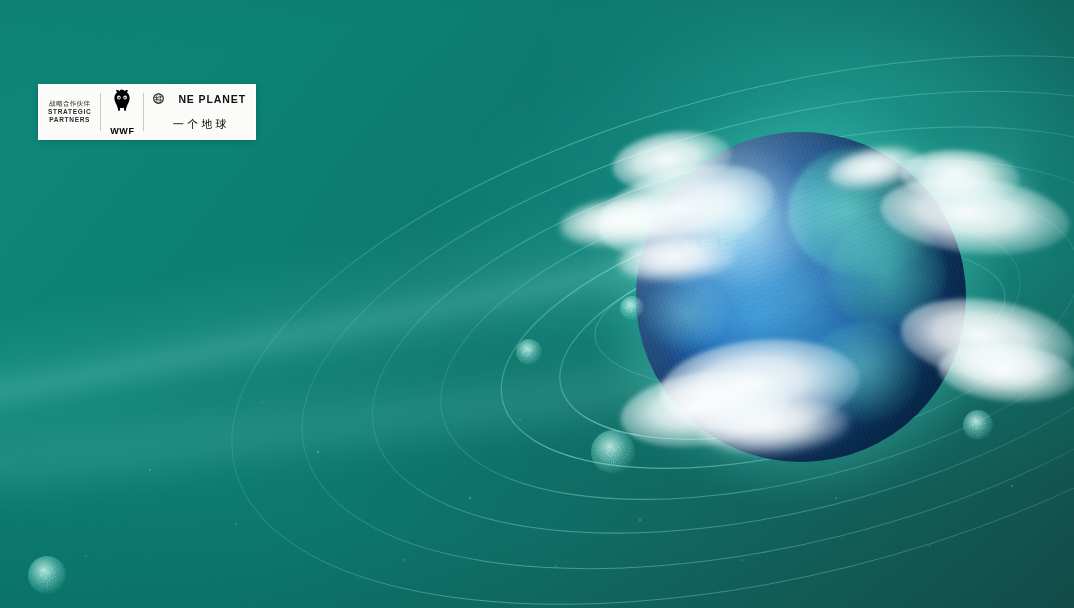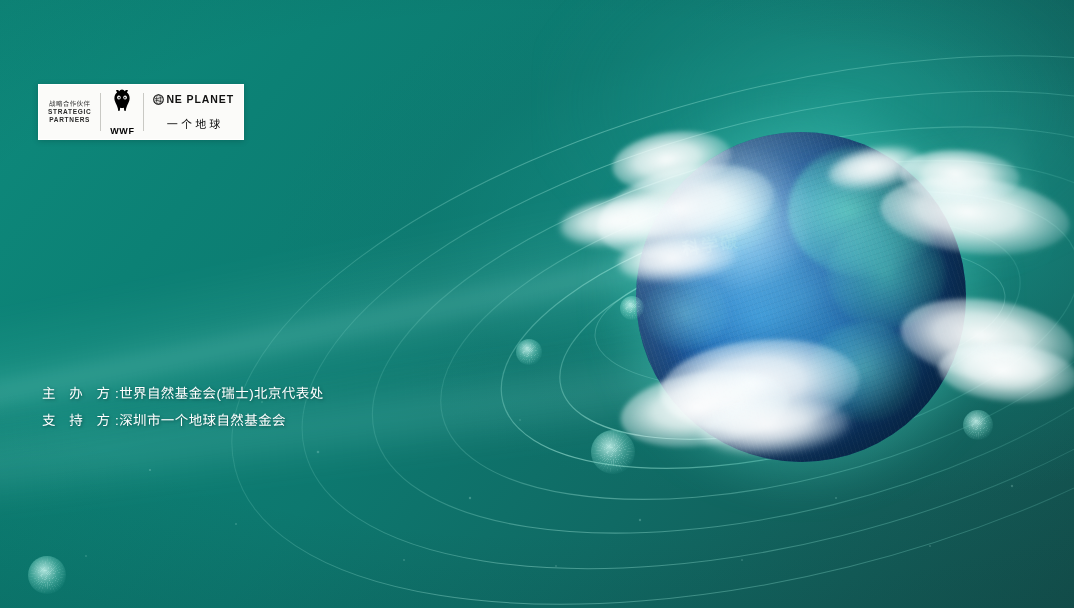--- a/index.html
+++ b/index.html
@@ -234,22 +234,22 @@
     line-height: 1;
   }
   .oneplanet {
     display: flex;
     flex-direction: column;
     align-items: center;
     line-height: 1.15;
   }
   .op-top {
     display: flex;
-    align-items: center;
-    gap: 2px;
+    align-items: flex-start;
+    gap: 14px;
   }
   .op-en {
     font-size: 10.5px;
     font-weight: 700;
     letter-spacing: .9px;
     color: #111;
     white-space: nowrap;
   }
   .op-cn {
     font-size: 11px;
@@ -483,22 +483,14 @@
           </svg>
           <span class="op-en">NE PLANET</span>
         </div>
         <span class="op-cn">一个地球</span>
       </div>
     </div>
 
   </div>
 
 
-  <div class="credits">
-    <div class="credit-line">
-      <span class="credit-label">主 办 方</span><span>:</span><span>世界自然基金会(瑞士)北京代表处</span>
-    </div>
-    <div class="credit-line">
-      <span class="credit-label">支 持 方</span><span>:</span><span>深圳市一个地球自然基金会</span>
-    </div>
-  </div>
 
 </div>
 
 </body></html>

